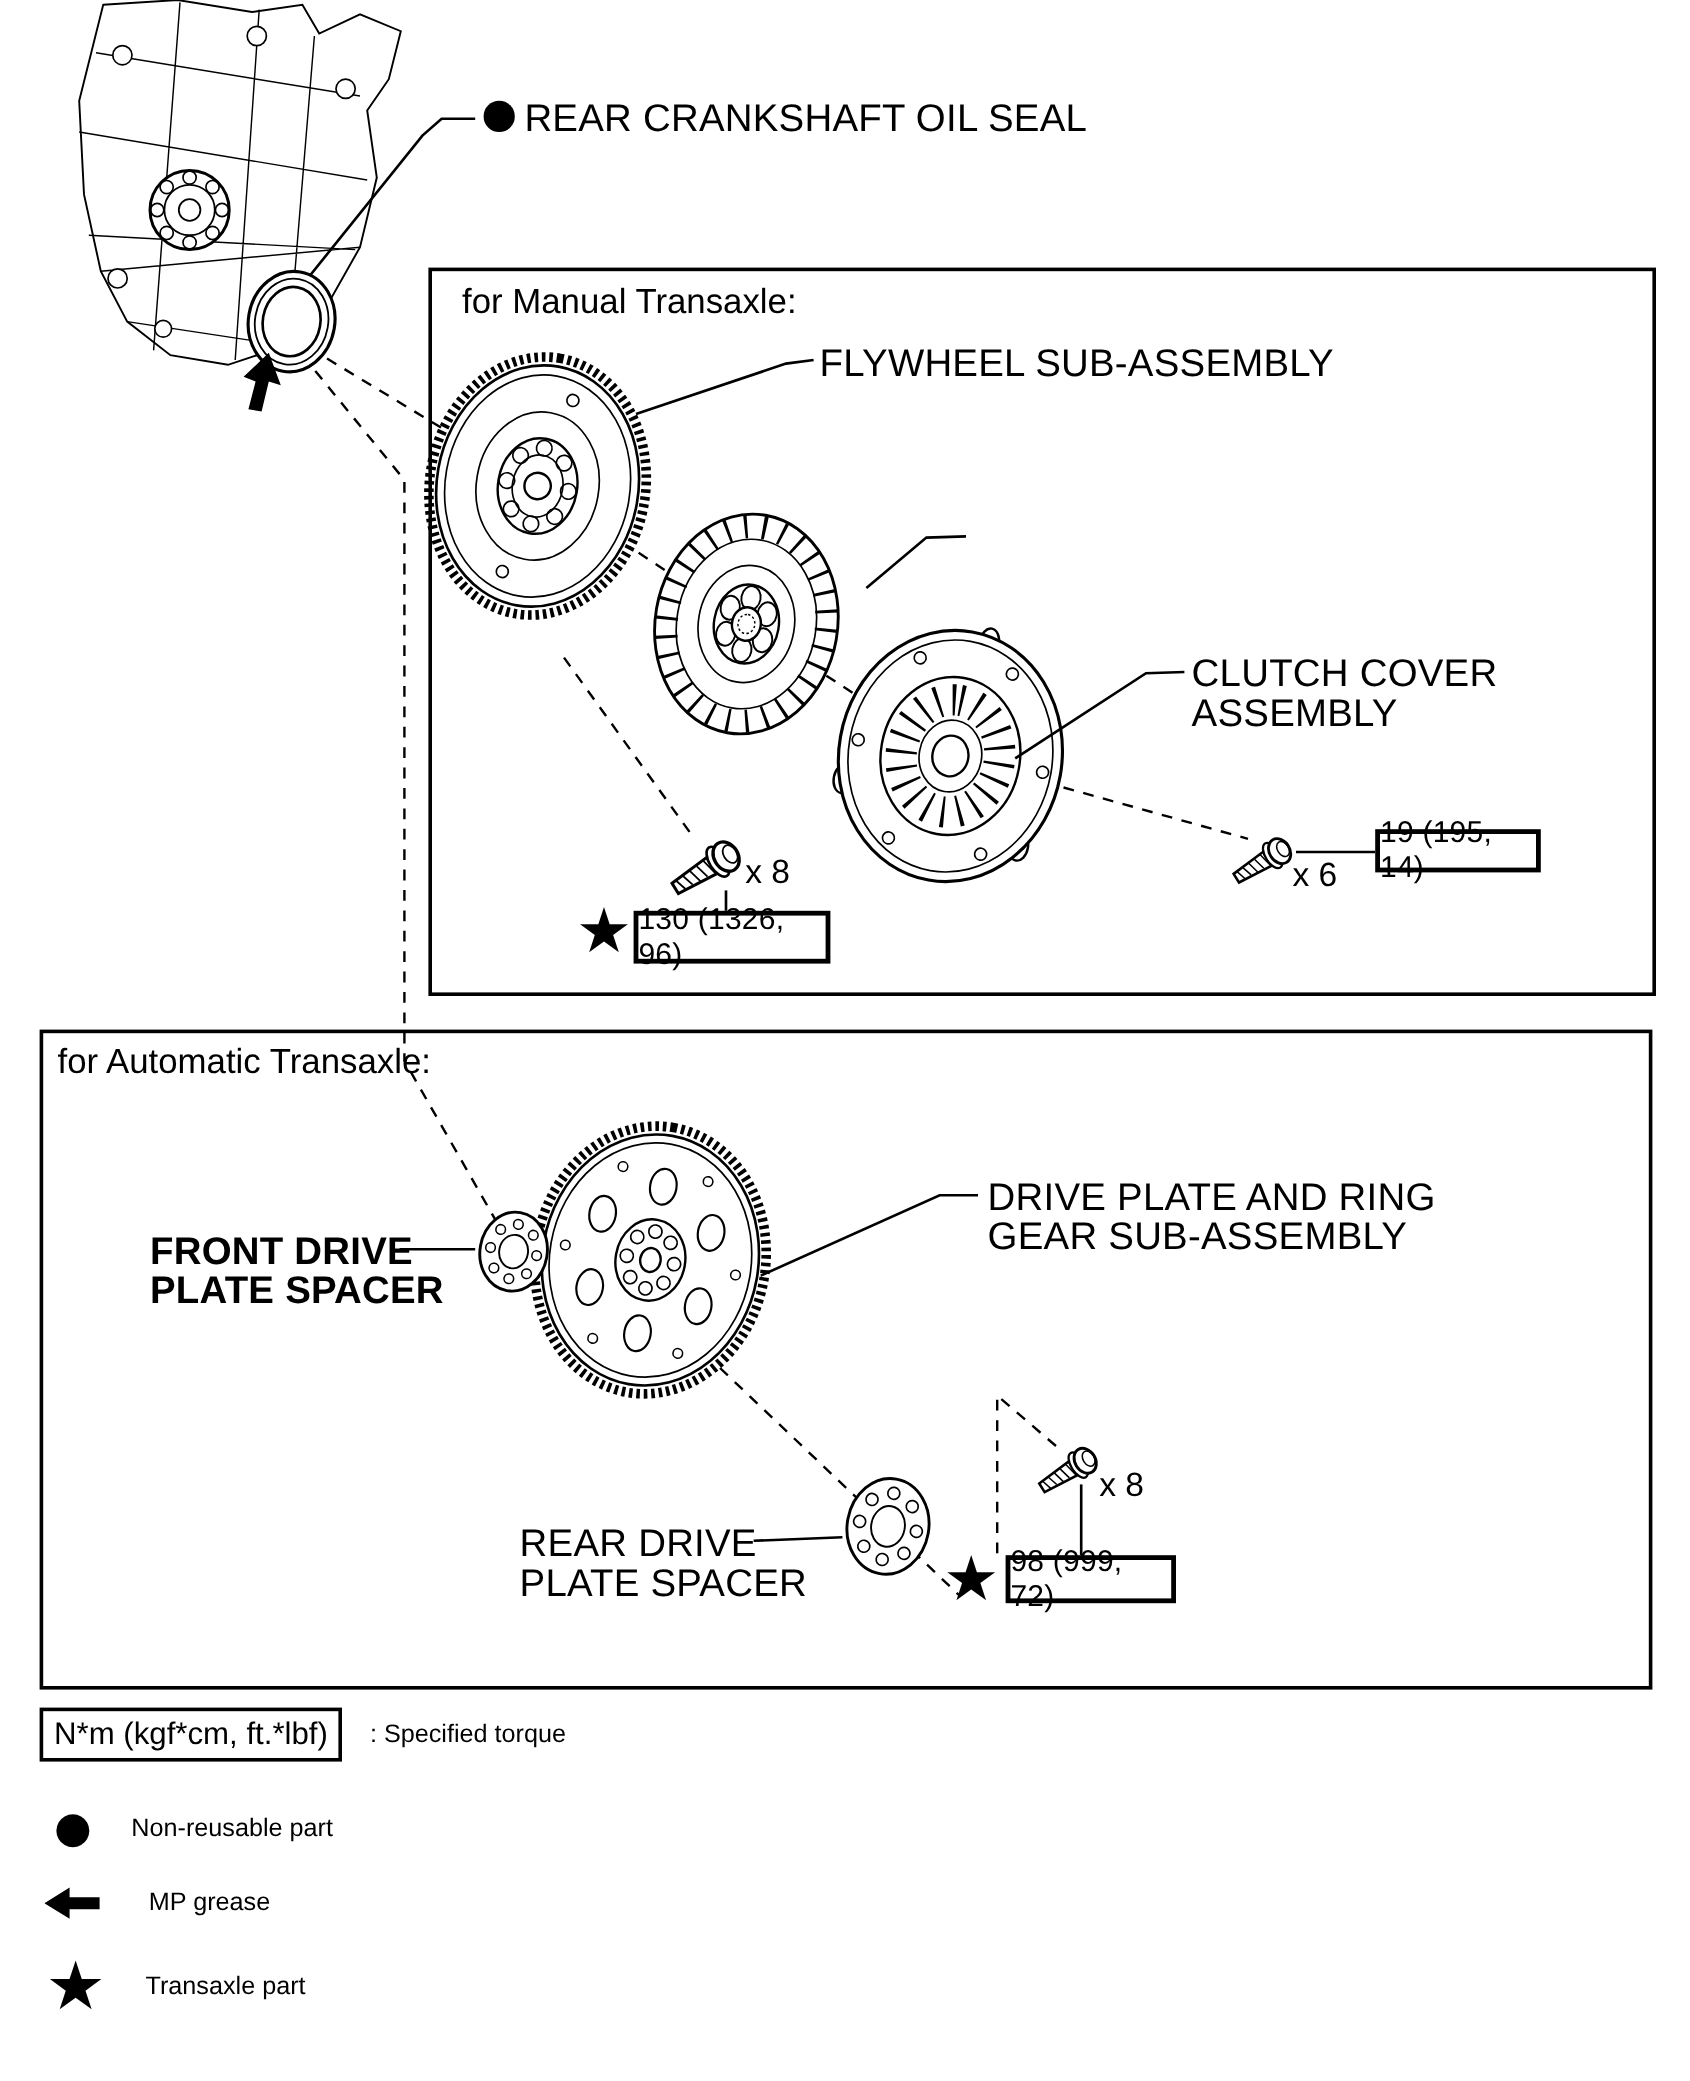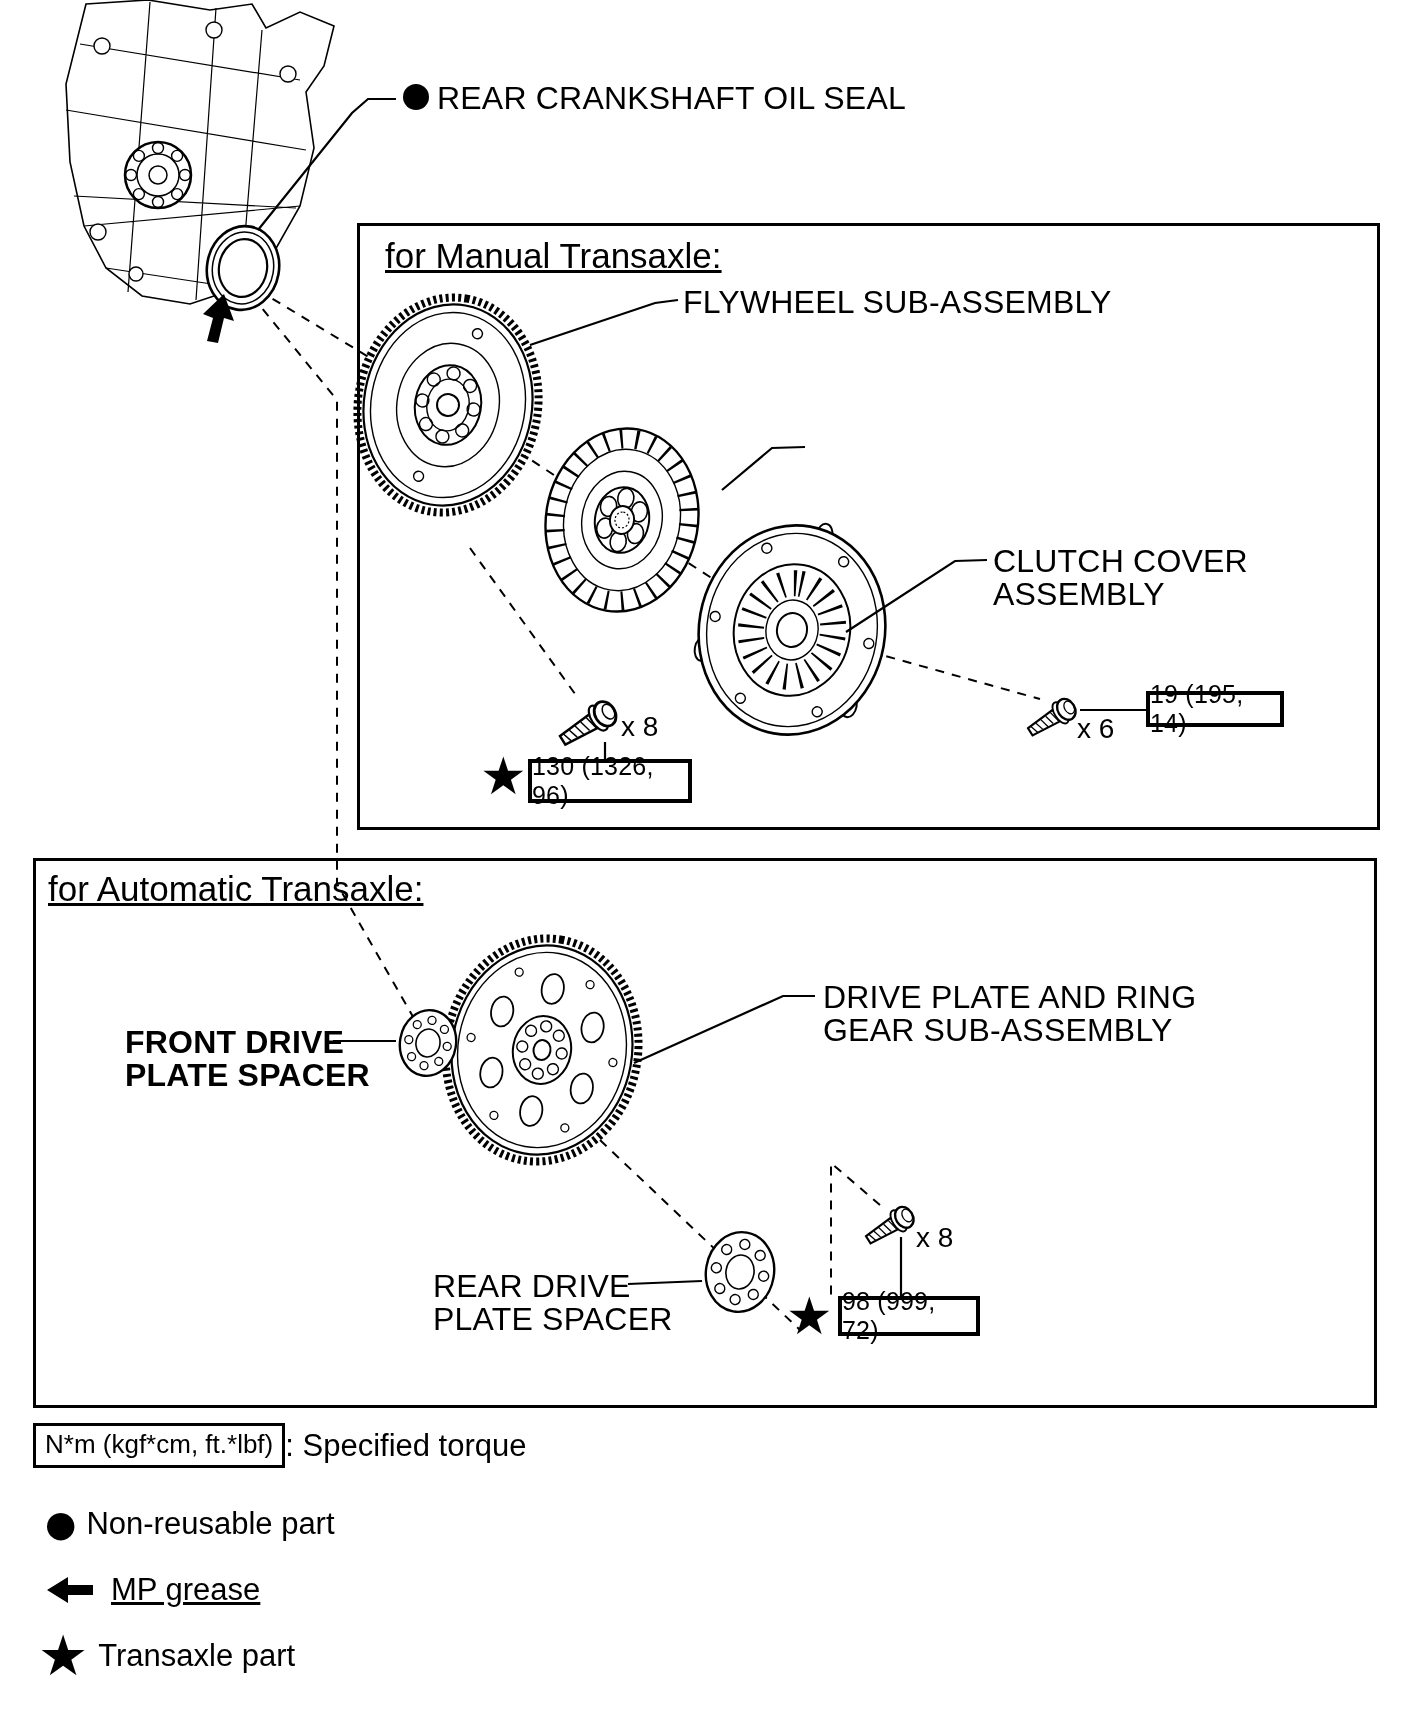--- a/index.html
+++ b/index.html
@@ -2,30 +2,30 @@
 <html><head>
 <meta charset="utf-8">
 <style>
   * { margin:0; padding:0; box-sizing:border-box; }
   html,body { background:#fff; }
   body { width:1408px; height:1734px; position:relative;
          font-family:"Liberation Sans", sans-serif; color:#000; }
   .page { position:absolute; inset:0; }
   svg.art { position:absolute; left:0; top:0; }
   .label { position:absolute; font-size:32px; line-height:33px; white-space:pre-line; letter-spacing:.2px; }
-  .title { position:absolute; font-size:35px;text-decoration:underline; }
+  .title { position:absolute; font-size:29px; }
   .panel { position:absolute; border:3px solid #000; }
   .torque-box { position:absolute; border:4px solid #000; background:#fff;
                 display:flex; align-items:center; justify-content:center;
                 font-size:25px; letter-spacing:.2px; }
   .count { position:absolute; font-size:28px; }
   .star { position:absolute; font-family:"DejaVu Sans", sans-serif; font-size:52px; line-height:1; }
   .legend-row { position:absolute; display:flex; align-items:center; }
   .torque-tag { border:3px solid #000; padding:3px 9px 5px; font-size:26px; }
-  .legend-text { font-size:31px; }
+  .legend-text { font-size:21px;padding-left:23px; }
   .sym-bullet { font-family:"DejaVu Sans", sans-serif; font-size:36px; line-height:1; margin-right:10px; }
   .sym-star { font-family:"DejaVu Sans", sans-serif; font-size:56px; line-height:1; margin-right:10px; }
   .arrow-icon { margin-right:16px; }
 </style>
 </head>
 <body>
 
 <div class="page">
 
 <svg class="art" width="1408" height="1734" viewBox="0 0 1408 1734">
@@ -255,21 +255,21 @@
 <div class="legend-row" style="left:33px; top:1423px;">
   <span class="torque-tag">N*m (kgf*cm, ft.*lbf)</span>
   <span class="legend-text">: Specified torque</span>
 </div>
 
 <div class="legend-row" style="left:45px; top:1506px;">
   <span class="sym-bullet">●</span>
   <span class="legend-text">Non-reusable part</span>
 </div>
 
-<div class="legend-row" style="left:47px; top:1572px;text-decoration:underline;">
+<div class="legend-row" style="left:37px; top:1572px;">
   <svg class="arrow-icon" width="48" height="28" viewBox="0 0 48 28">
     <polygon points="0,14 21,1 21,9 46,9 46,19 21,19 21,27" fill="#000"></polygon>
   </svg>
   <span class="legend-text">MP grease</span>
 </div>
 
 <div class="legend-row" style="left:38px; top:1628px;">
   <span class="sym-star">★</span>
   <span class="legend-text">Transaxle part</span>
 </div>

